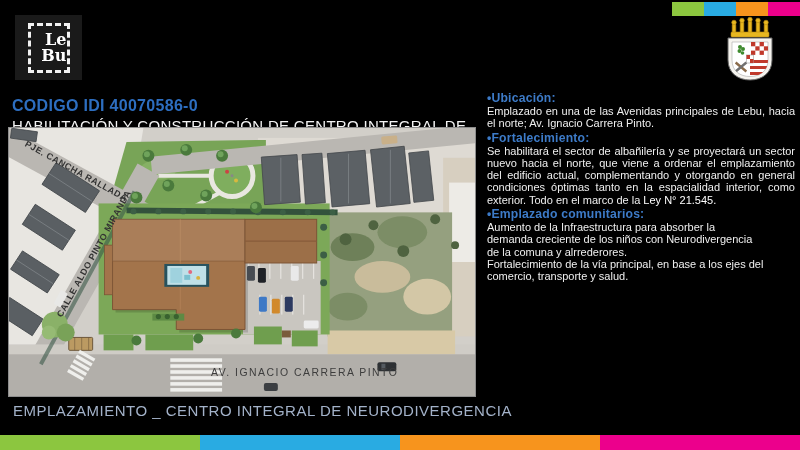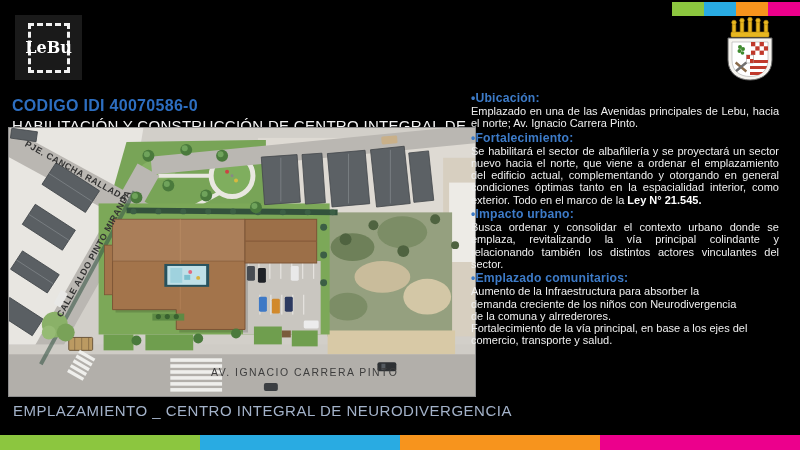--- a/index.html
+++ b/index.html
@@ -6,22 +6,22 @@
   .slide{position:relative;width:800px;height:450px;background:#000;overflow:hidden;
          font-family:"Liberation Sans",sans-serif;}
 
   
   .top-squares{position:absolute;left:672px;top:2px;display:flex;}
   .top-squares div{width:32px;height:14px;}
 
   
   .logo{position:absolute;left:15px;top:15px;width:67px;height:65px;background:#1a1a1a;
         display:flex;align-items:center;justify-content:center;}
-  .logo-frame{width:36px;height:44px;border:3px dashed #f2f2f2;display:flex;flex-direction:row;
-        align-items:center;justify-content:center;}
+  .logo-frame{width:36px;height:44px;border:3px dashed #f2f2f2;display:flex;flex-direction:column;
+        align-items:flex-end;justify-content:center;}
   .logo-text{font-family:"DejaVu Serif",serif;font-weight:bold;font-size:16px;line-height:0.95;
         color:#fff;}
 
   
   .title{position:absolute;left:12px;top:84px;font-size:15px;letter-spacing:0.3px;color:#f4f4f4;
         line-height:12.8px;font-weight:400;margin-top:36px;}
   .code{position:absolute;left:12px;top:97px;font-size:16px;font-weight:bold;color:#2d6ec0;
         letter-spacing:0.3px;}
 
   
@@ -31,27 +31,27 @@
   .map{position:absolute;left:8px;top:127px;width:468px;height:270px;box-sizing:border-box;
        border:1px solid #8d8d8d;background:#d2cfc9;}
   .street-label{font-family:"Liberation Sans",sans-serif;font-size:9px;font-weight:bold;
        fill:#333;letter-spacing:0.5px;}
   .avenue-label{font-family:"Liberation Sans",sans-serif;font-size:10.5px;fill:#3d3d3d;
        letter-spacing:1.5px;}
 
   .caption{position:absolute;left:13px;top:402px;font-size:15px;color:#a3b2c9;letter-spacing:0.5px;}
 
   
-  .content{position:absolute;left:471px;top:90px;width:308px;}
+  .content{position:absolute;left:487px;top:90px;width:308px;}
   .sec-heading{color:#3d7bc8;font-weight:bold;font-size:12.2px;line-height:14px;
        letter-spacing:0.2px;margin-top:1px;}
   .sec-body{color:#efefef;font-size:11px;line-height:12.3px;margin:0;}
   .just{text-align:justify;}
   .pre{white-space:pre-line;}
-  .sec-body b{font-weight:bold;color:#fff;}
+  .sec-body b{font-weight:normal;color:#fff;}
 
   
   .bottom-stripe{position:absolute;left:0;top:435px;width:800px;height:15px;display:flex;}
   .bottom-stripe div{width:200px;height:15px;}
 </style>
 </head>
 <body>
 
 <div class="slide">
 
@@ -341,24 +341,20 @@
   <div class="content">
     <div>
       <div class="sec-heading">•Ubicación:</div>
       <p class="sec-body just">Emplazado en una de las Avenidas principales de Lebu, hacia el norte; Av. Ignacio Carrera Pinto.</p>
     </div>
     <div>
       <div class="sec-heading">•Fortalecimiento:</div>
       <p class="sec-body just"><span>Se habilitará el sector de albañilería y se proyectará un sector nuevo hacia el norte, que viene a ordenar el emplazamiento del edificio actual, complementando y otorgando en general condiciones óptimas tanto en la espacialidad interior, como exterior. Todo en el marco de la </span><b>Ley N° 21.545.</b></p>
     </div>
     <div>
-      <div class="sec-heading">•Impacto urbano:</div>
-      <p class="sec-body just">Busca ordenar y consolidar el contexto urbano donde se emplaza, revitalizando la vía principal colindante y relacionando también los distintos actores vinculantes del sector.</p>
-    </div>
-    <div>
       <div class="sec-heading">•Emplazado comunitarios:</div>
       <p class="sec-body pre">Aumento de la Infraestructura para absorber la
 demanda creciente de los niños con Neurodivergencia
 de la comuna y alrrederores.
 Fortalecimiento de la vía principal, en base a los ejes del
 comercio, transporte y salud.</p>
     </div>
   </div>
 
   <div class="bottom-stripe">

